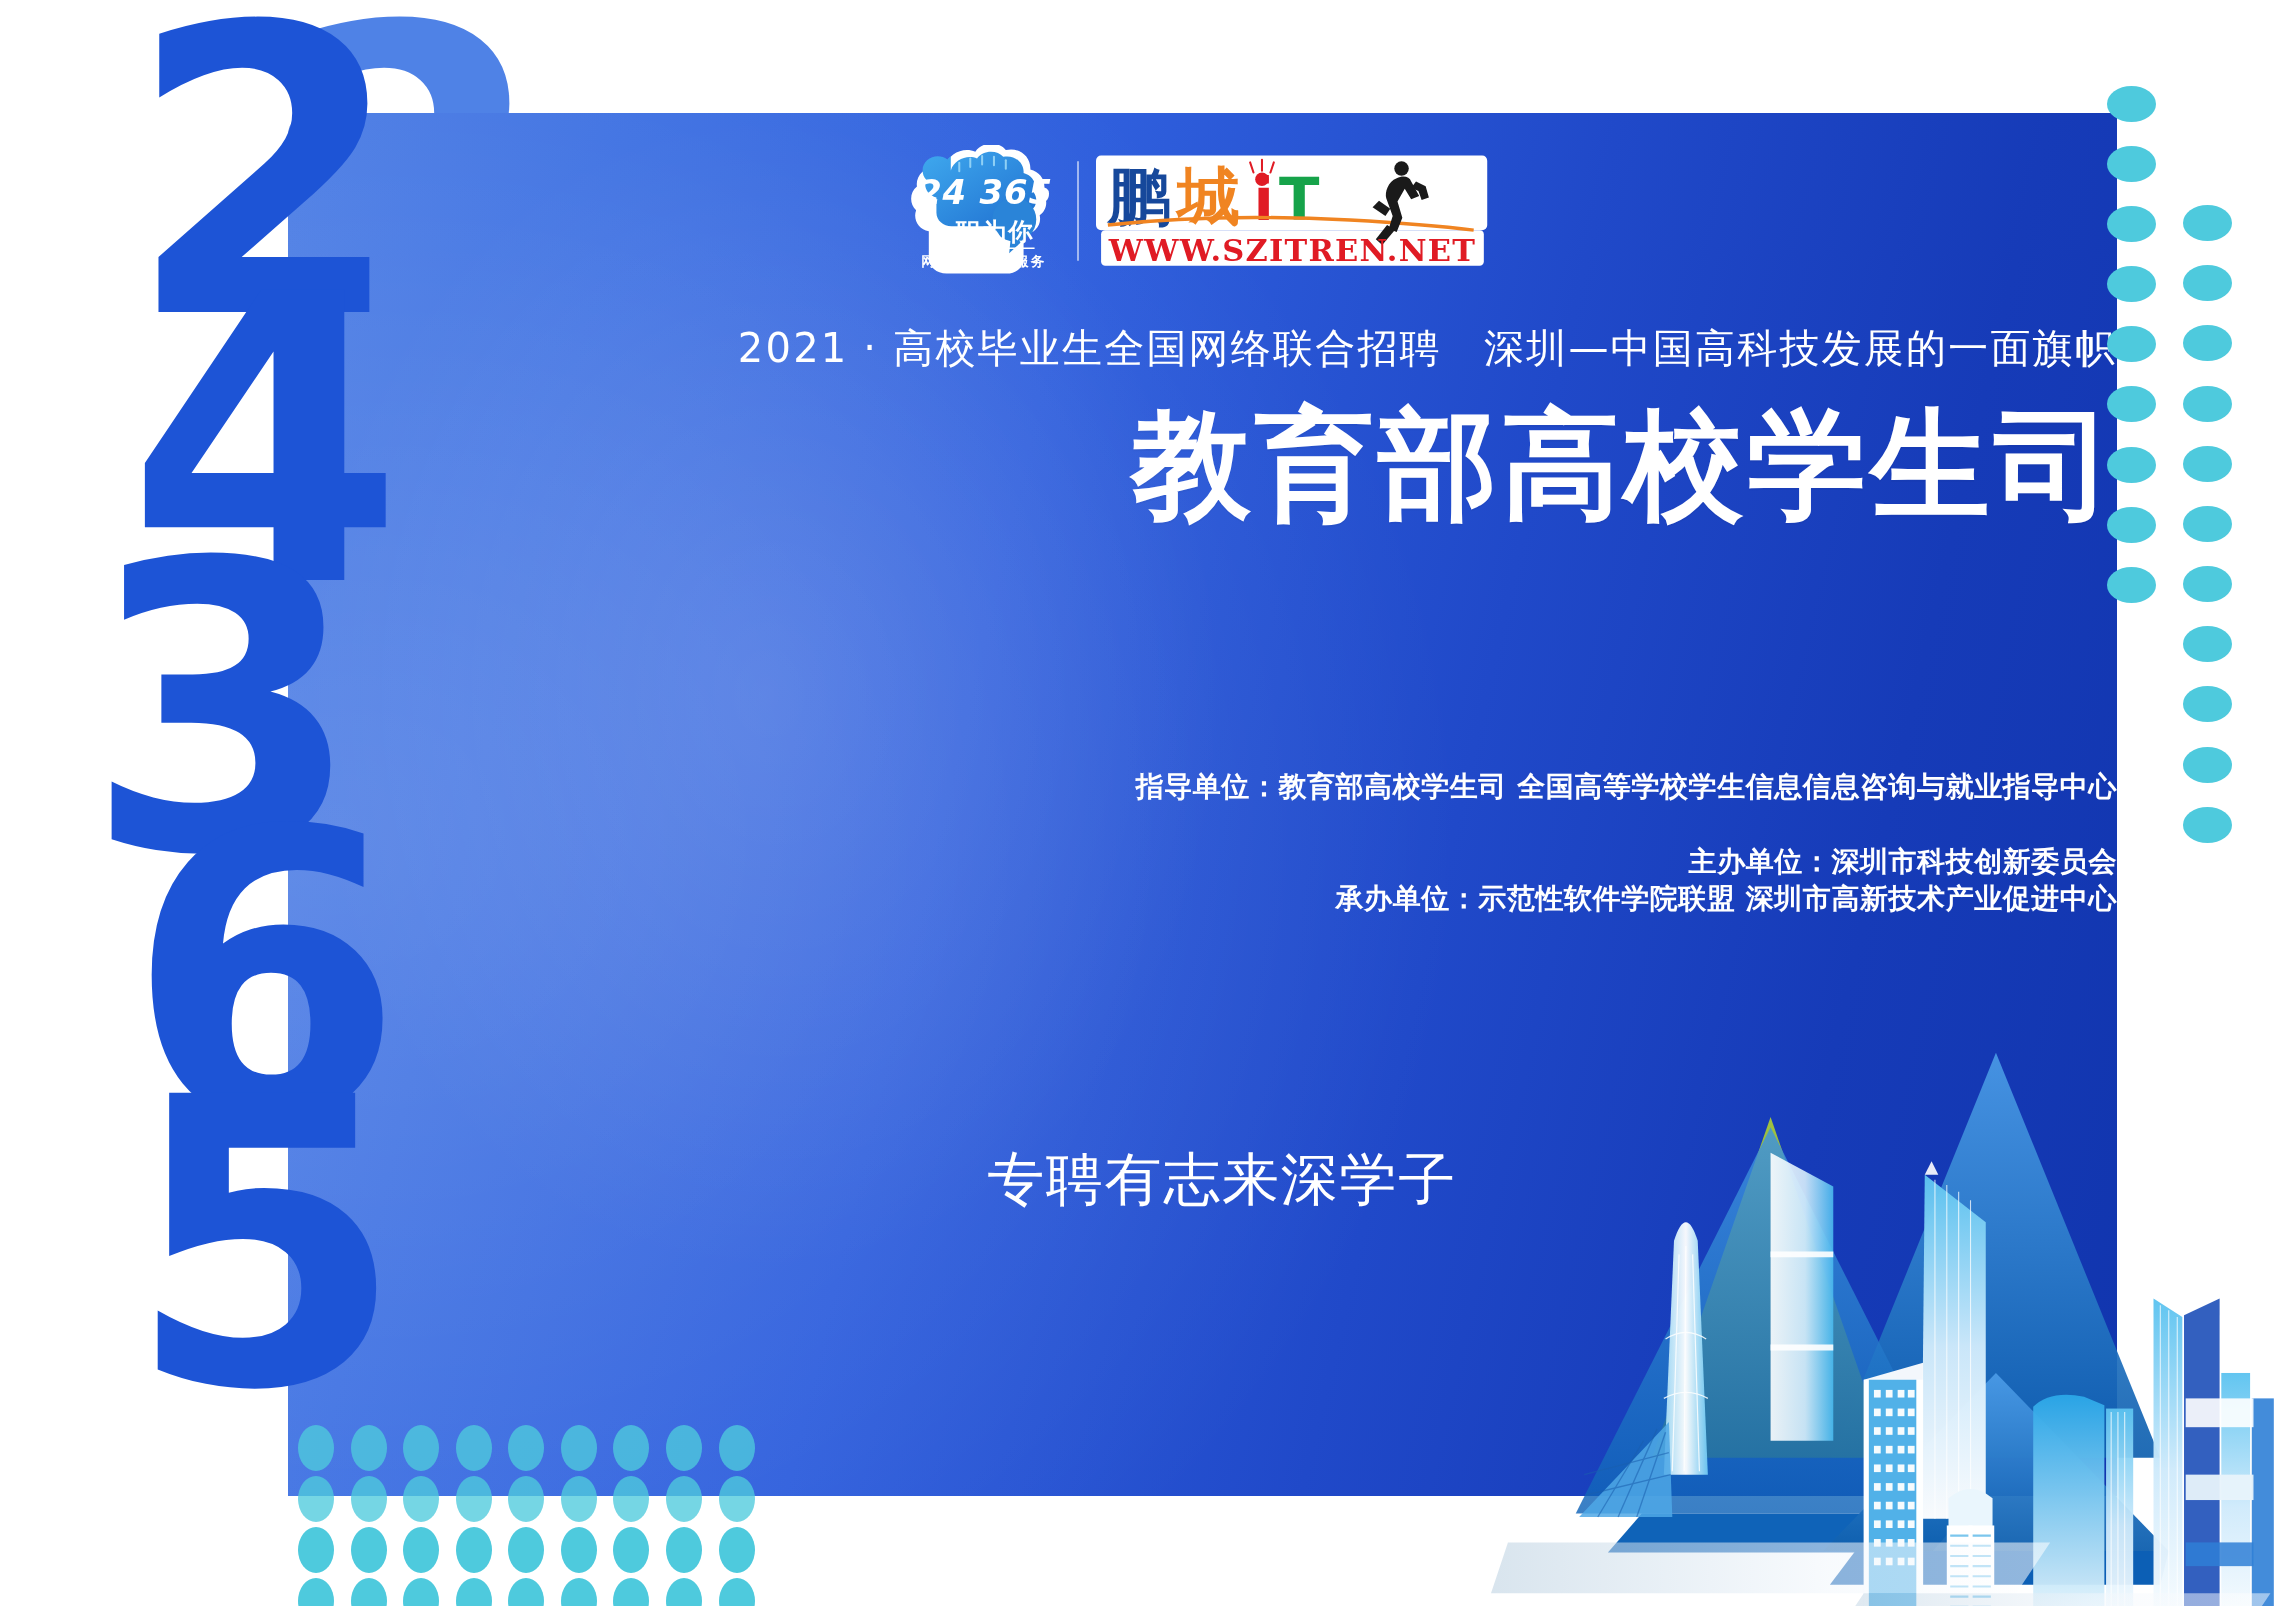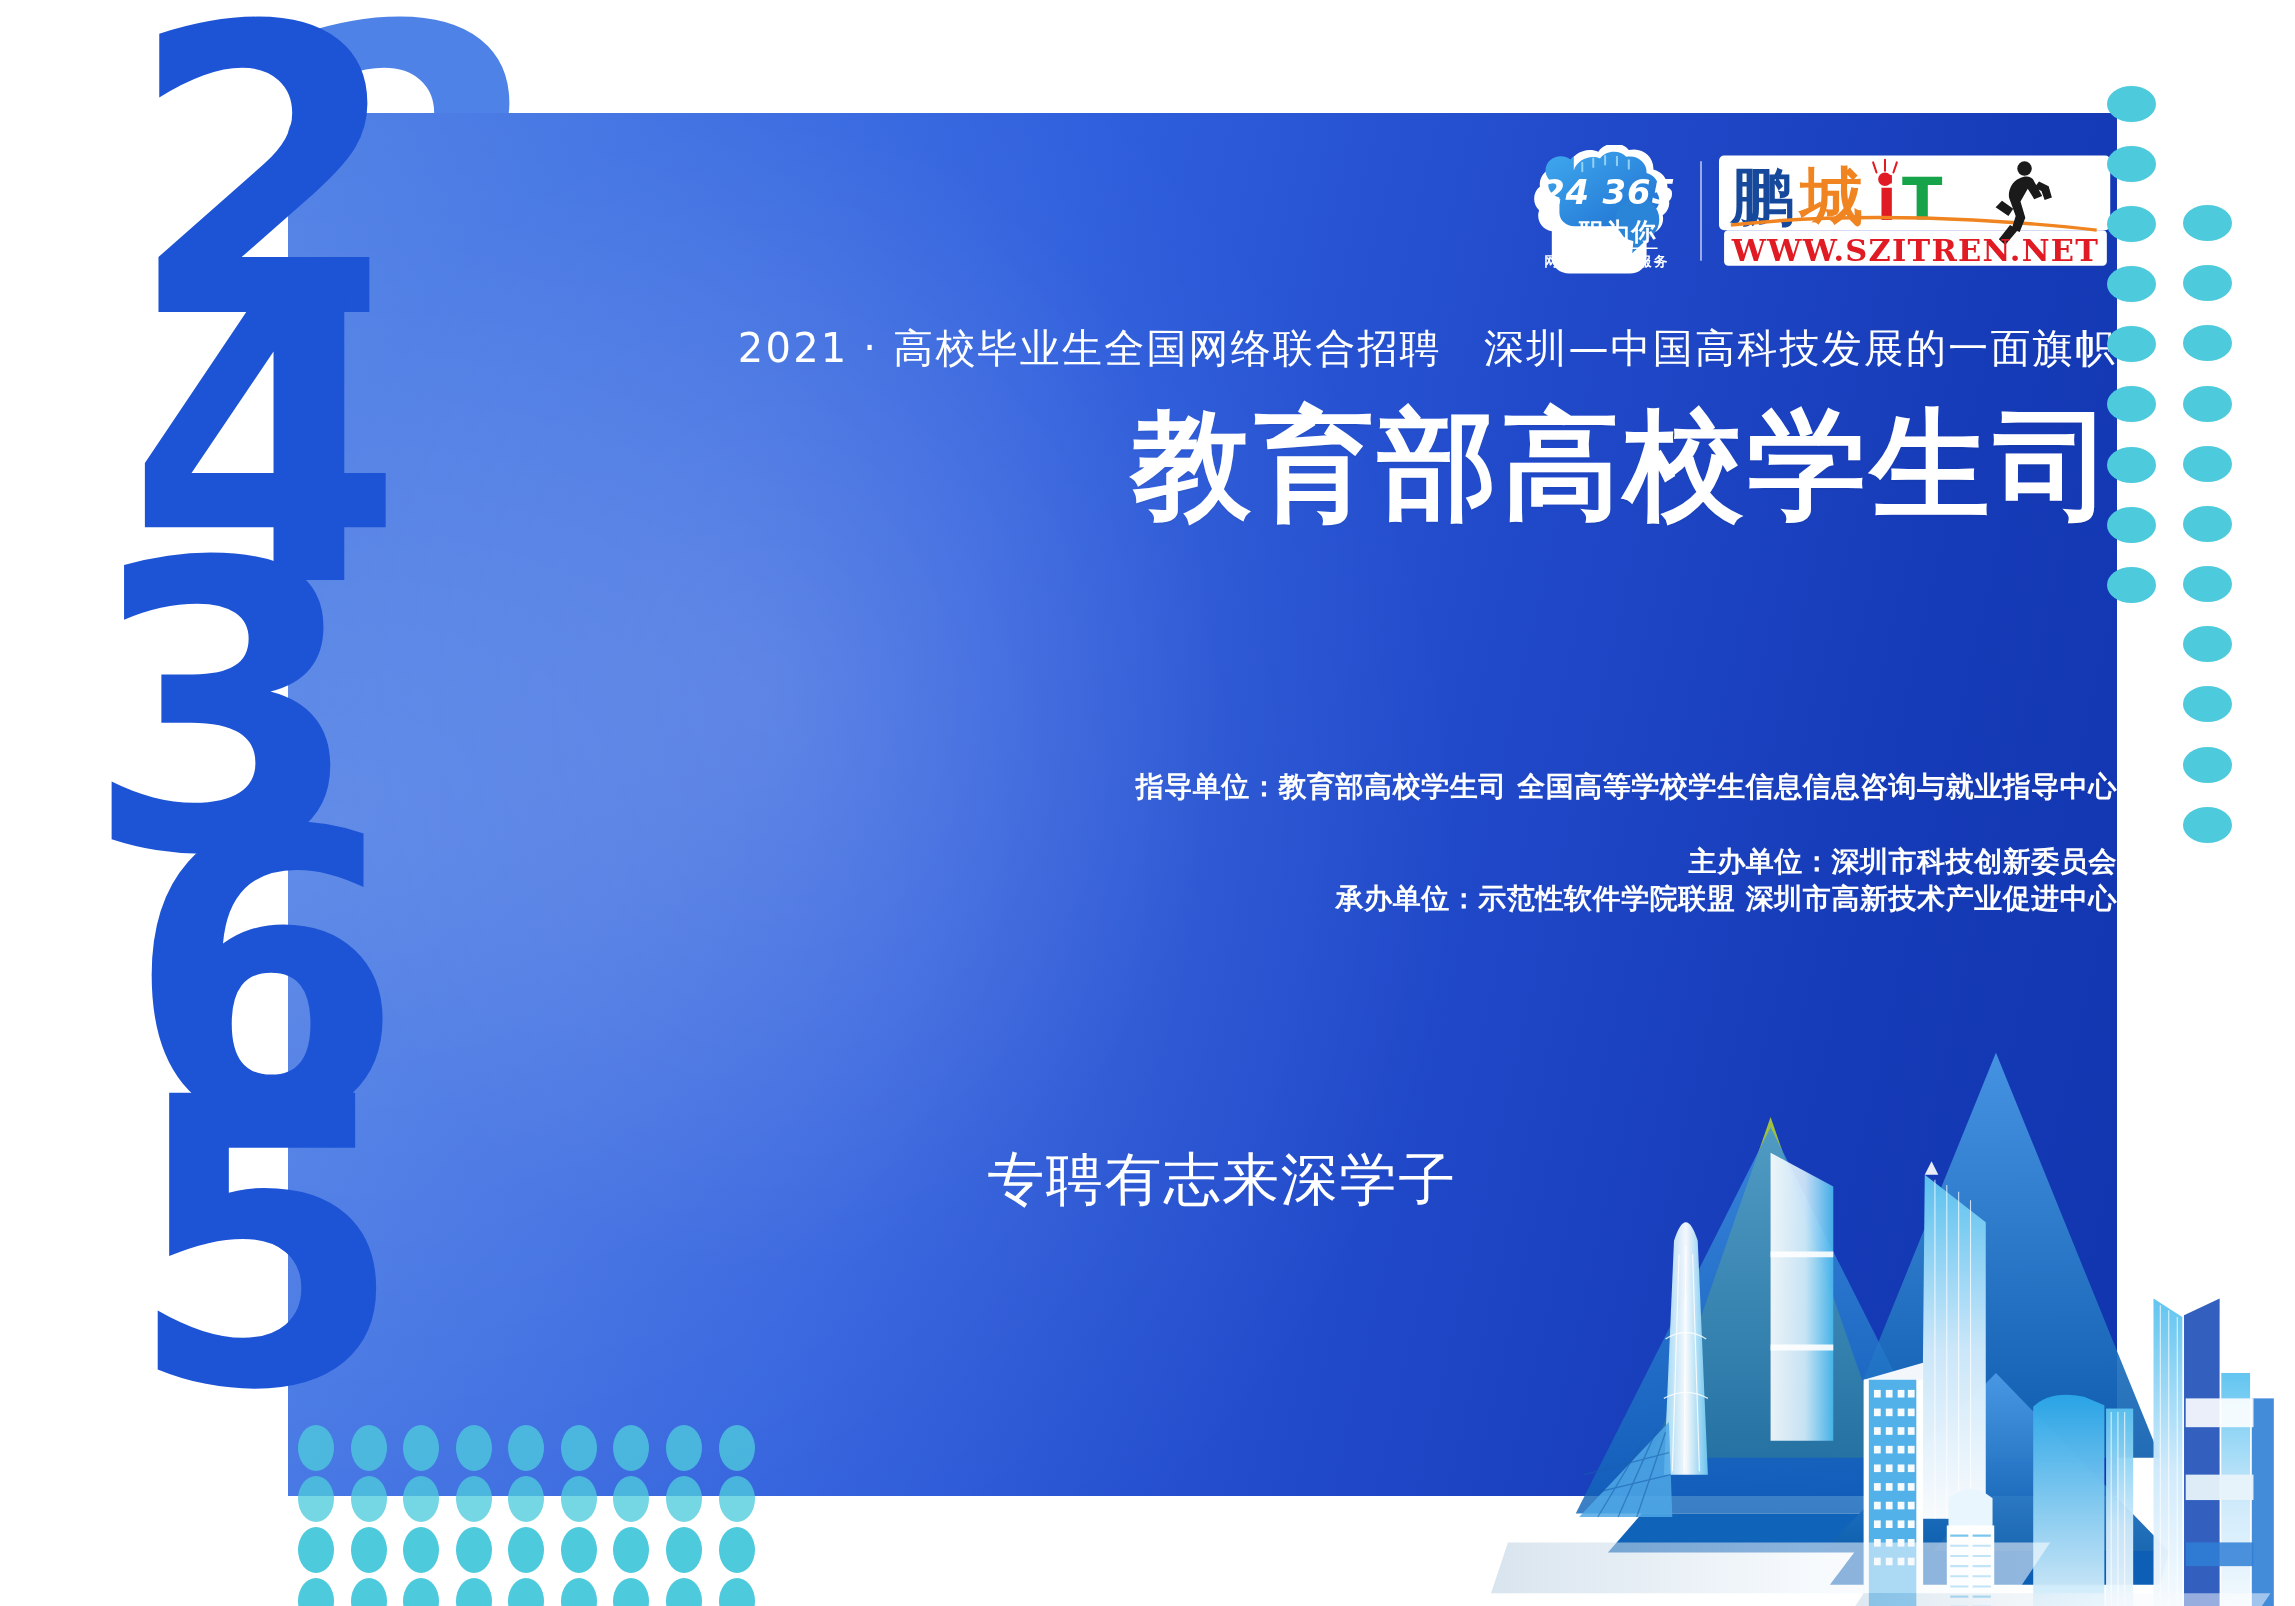--- a/index.html
+++ b/index.html
@@ -32,21 +32,21 @@
     overflow:hidden;
   }
   
   #panel:before{
     content:"";position:absolute;left:-10%;top:-18%;width:72%;height:120%;
     background:radial-gradient(closest-side,rgba(255,255,255,.12),rgba(255,255,255,0) 70%);
     pointer-events:none;
   }
 
   
-  #logorow{position:absolute;left:0;right:0;top:32px;display:flex;justify-content:flex-end;align-items:center;gap:17px;}
+  #logorow{position:absolute;left:0;right:0;top:32px;display:flex;justify-content:center;align-items:center;gap:17px;}
 
   .cloudlogo{position:relative;width:149px;height:132px;}
   .cloudlogo svg{display:block;width:149px;height:132px;}
 
   .divider{width:2.5px;height:100px;background:rgba(255,255,255,.55);border-radius:1.7px;}
 
   .szitren{position:relative;width:398px;height:119px;}
   .szitren svg{display:block;width:398px;height:119px;}
 
   

